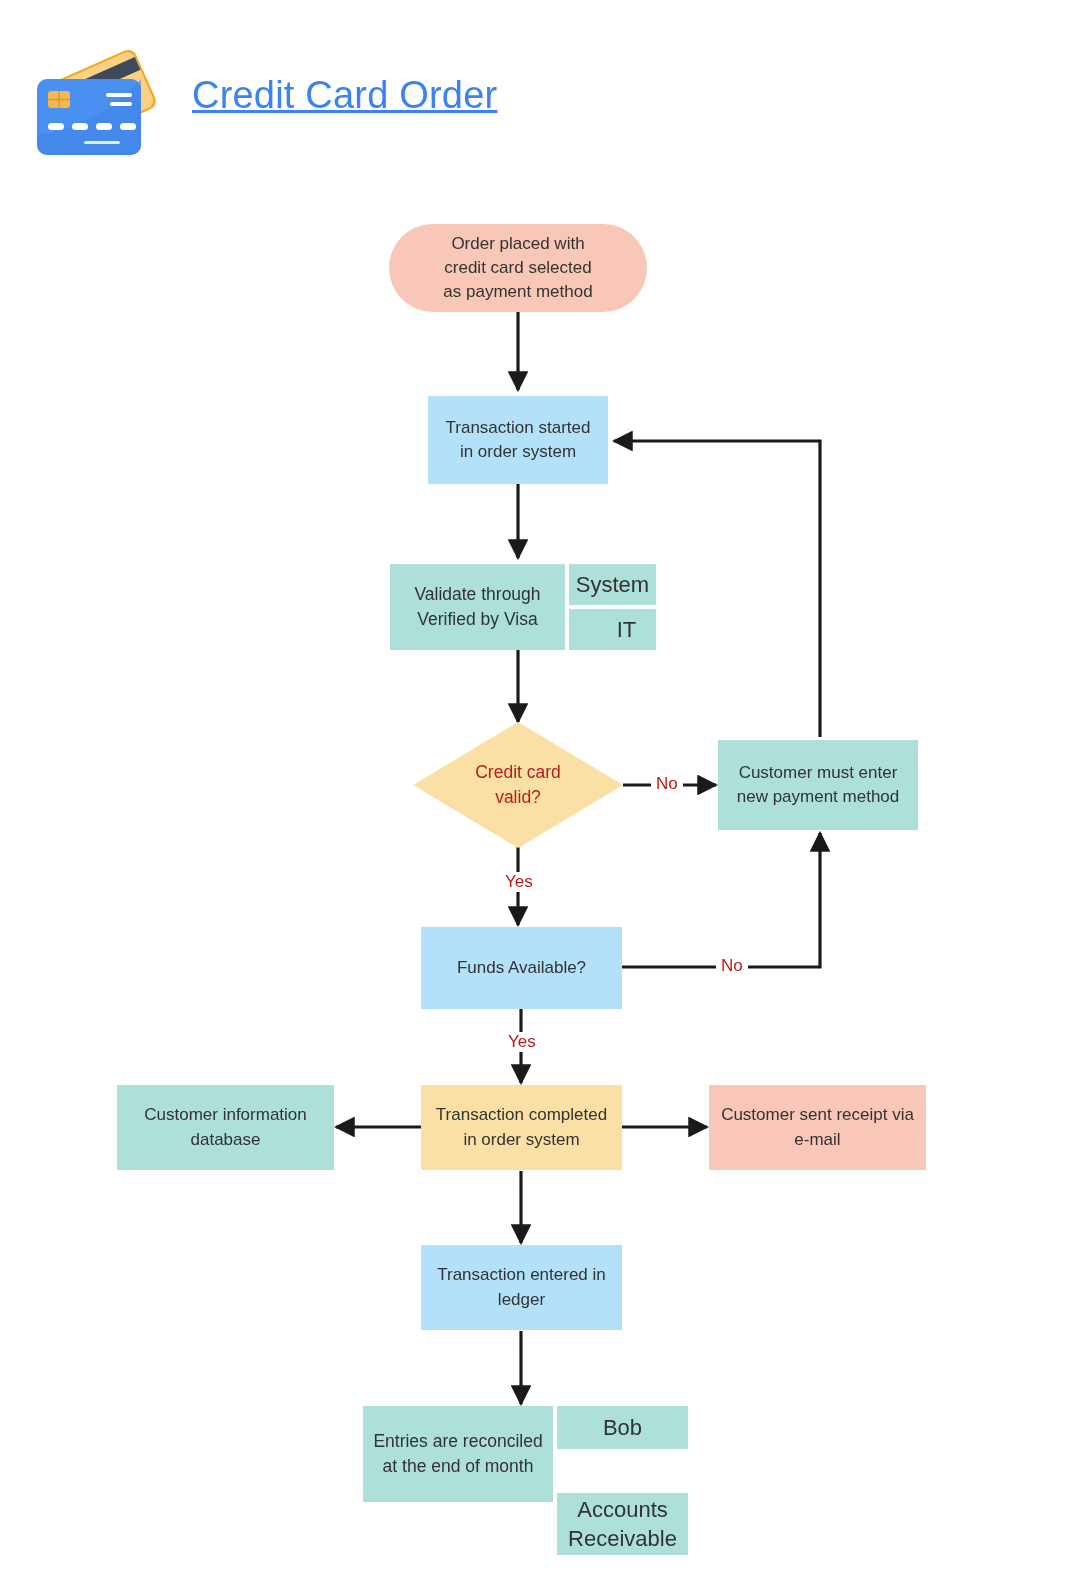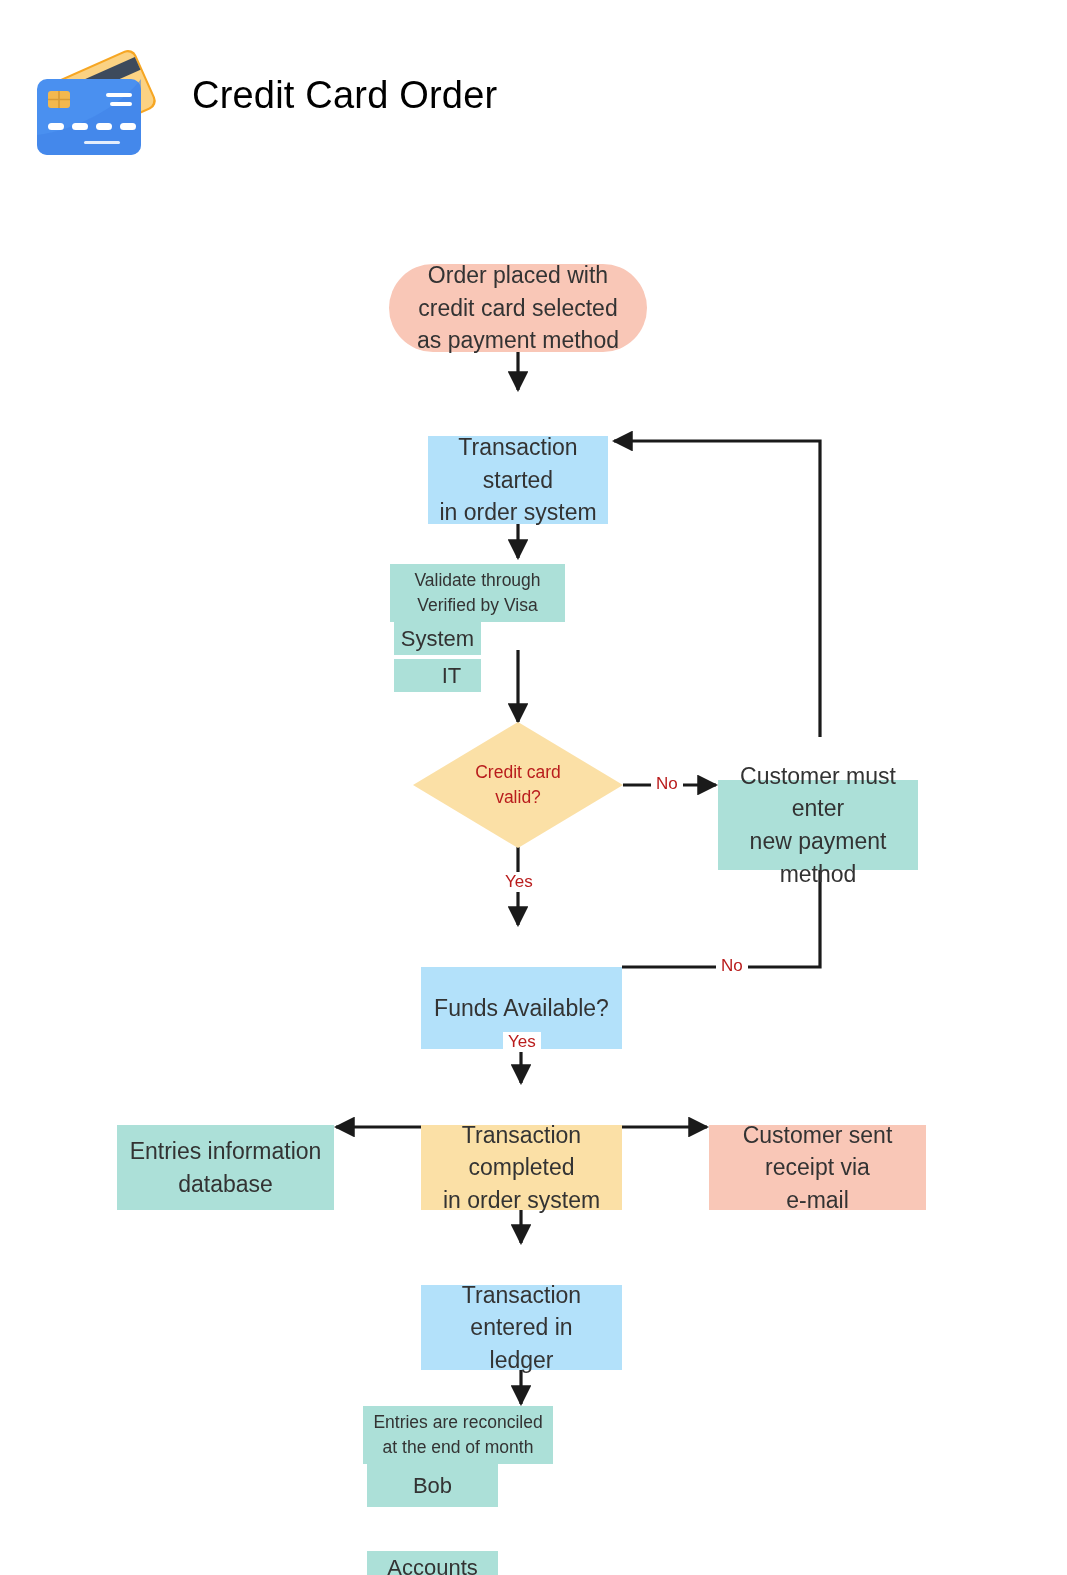--- a/index.html
+++ b/index.html
@@ -30,46 +30,46 @@
     left: 0px;
     top: 5px;
     width: 130px;
     height: 130px;
   }
   #title {
     position: absolute;
     left: 158px;
     top: 44px;
     font-size: 38px;
-    color: #000000;
+    color: #3b82f6;
     letter-spacing: 0.2px;
     white-space: nowrap;
     font-weight: 400;
+    text-decoration: underline;
   }
 
   
   .node {
     position: absolute;
     display: flex;
     align-items: center;
     justify-content: center;
     text-align: center;
-    font-size: 23px;
+    font-size: 17px;
     line-height: 1.42;
     color: #333333;
     padding: 4px 10px;
     white-space: pre-line;
-    margin-top: 40px;
   }
   .pill { border-radius: 999px; }
 
   .swimnode {
     position: absolute;
     display: flex;
-    flex-direction: column;
+    flex-direction: row;
     align-items: stretch;
   }
   .swimnode .main {
     display: flex;
     align-items: center;
     justify-content: center;
     text-align: center;
     font-size: 17.5px;
     line-height: 1.42;
     color: #333333;
@@ -240,21 +240,21 @@
   <div class="node" style="left:421px; top:927px; width:201px; height:82px; background:#B3E1FA;">
     <span>Funds Available?</span>
   </div>
 
   <div class="node" style="left:718px; top:740px; width:200px; height:90px; background:#ACE0D8;">
     <span>Customer must enter
 new payment method</span>
   </div>
 
   <div class="node" style="left:117px; top:1085px; width:217px; height:85px; background:#ACE0D8;">
-    <span>Entries information
+    <span>Customer information
 database</span>
   </div>
 
   <div class="node" style="left:421px; top:1085px; width:201px; height:85px; background:#FBE0A6;">
     <span>Transaction completed
 in order system</span>
   </div>
 
   <div class="node" style="left:709px; top:1085px; width:217px; height:85px; background:#F9C7B7;">
     <span>Customer sent receipt via

